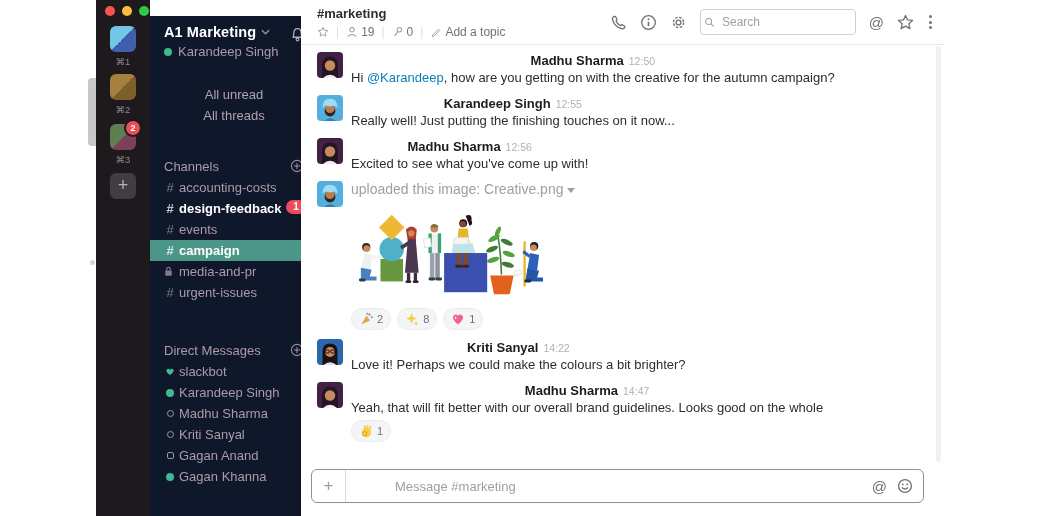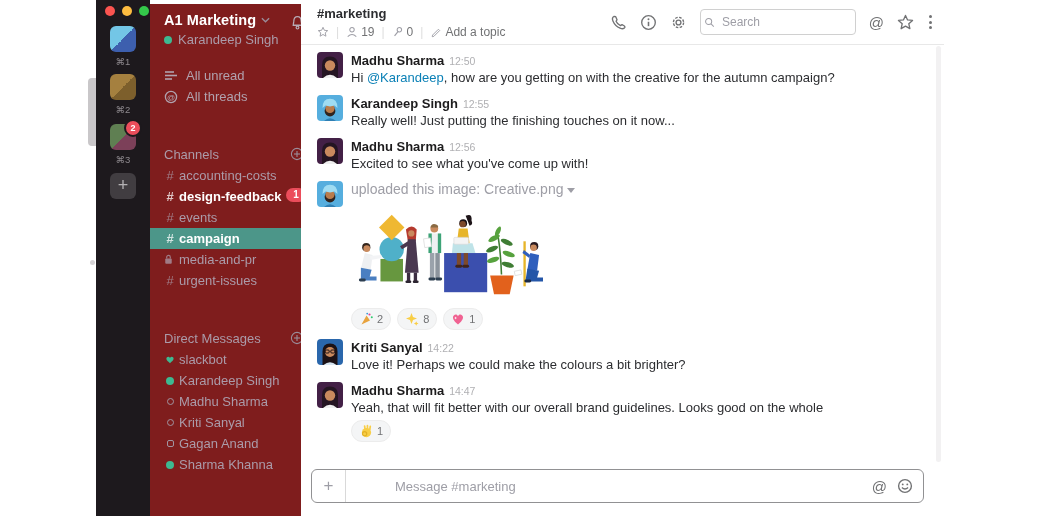--- a/index.html
+++ b/index.html
@@ -21,30 +21,30 @@
   .ws-label{margin-top:4px;font-size:9.5px;color:#8d888d;}
   .ws-badge{position:absolute;top:-5px;right:-6px;min-width:10px;height:14px;padding:0 2px;background:#eb4d5b;
     border:2px solid #1d191d;border-radius:9px;color:#fff;font-size:9px;font-weight:bold;line-height:14px;text-align:center;}
   .ws1{background:linear-gradient(135deg,#73c6e6 50%,#3d5fae 50%);}
   .ws2{background:linear-gradient(135deg,#a5803f 50%,#7d5f2c 50%);}
   .ws3{background:linear-gradient(135deg,#5f7f52 50%,#7c4059 50%);}
   .ws-add{position:absolute;left:14px;top:173px;width:26px;height:26px;border-radius:6px;background:#413d41;
     color:#b5b2b5;font-size:18px;line-height:24px;text-align:center;cursor:pointer;}
 
   
-  .sidebar{position:absolute;left:54px;top:4px;bottom:0;width:168px;background:#7f1d1d;color:#ab9ba9;font-size:13px;}
+  .sidebar{position:absolute;left:54px;top:16px;bottom:0;width:168px;background:#0f172a;color:#ab9ba9;font-size:13px;}
   .sb-head{position:relative;padding:8px 14px 0 14px;}
   .team-row{display:flex;align-items:center;gap:5px;}
   .team-name{color:#fff;font-weight:bold;font-size:14.5px;letter-spacing:.1px;}
   .bell{position:absolute;right:13px;top:11px;}
   .presence-row{display:flex;align-items:center;gap:6px;margin-top:4px;}
   .dot-online{width:8px;height:8px;border-radius:50%;background:#3eb991;}
   .sb-user{color:#ab9ba9;font-size:13px;}
   .sb-nav{margin-top:18px;}
-  .sb-item{display:flex;align-items:center;gap:8px;padding:2px 14px;height:17px;cursor:pointer;color:#b1a2ae;}
+  .sb-item{display:flex;align-items:center;gap:8px;padding:2px 14px;height:17px;cursor:pointer;color:#b1a2ae;flex-direction:column;}
   .sb-section{position:relative;margin-top:36px;}
   .sb-section-head{display:flex;align-items:center;justify-content:space-between;padding:2px 14px;height:18px;color:#ab9ba9;}
   .sb-row{position:relative;display:flex;align-items:center;padding:1.5px 14px;height:18px;cursor:pointer;color:#ab9ba9;}
   .sb-row .prefix{width:12px;margin-right:3px;opacity:.75;text-align:center;}
   .sb-row.unread{color:#fff;font-weight:bold;}
   .sb-row.selected{background:#4c9689;color:#fff;font-weight:bold;}
   .sb-badge{position:absolute;right:12px;top:2px;min-width:8px;padding:0 6px;height:14px;background:#eb4d5b;border-radius:8px;
     color:#fff;font-size:10px;font-weight:bold;line-height:14px;text-align:center;}
   .presence{width:12px;margin-right:3px;display:inline-flex;justify-content:center;align-items:center;}
   .ring{width:7px;height:7px;border-radius:50%;border:1.5px solid #a194a0;box-sizing:border-box;}
@@ -62,21 +62,21 @@
   .hdr-icon{display:flex;align-items:center;justify-content:center;cursor:pointer;color:#717274;}
   .searchbox{display:flex;align-items:center;gap:5px;width:148px;height:24px;border:1px solid #d0d0d0;border-radius:4px;padding:0 3px;}
   .searchbox input{border:none;outline:none;width:100%;font-size:12px;color:#555;font-family:inherit;}
   .searchbox input::placeholder{color:#9e9ea6;}
   .at-icon{font-size:15px;color:#717274;}
   .kebab{display:flex;flex-direction:column;gap:2.5px;padding:2px;}
   .kebab i{width:3px;height:3px;border-radius:50%;background:#717274;}
 
   .msgs{position:absolute;left:0;right:0;top:44px;bottom:52px;padding:8px 16px 0 16px;overflow:hidden;}
   .scrolltrack{position:absolute;right:3px;top:46px;bottom:54px;width:5px;background:#f2f1f2;border-radius:3px;}
-  .msg{display:flex;gap:8px;margin-bottom:9px;}
+  .msg{display:flex;gap:8px;margin-bottom:9px;text-align:center;}
   .avatar{flex:0 0 26px;width:26px;height:26px;border-radius:4px;overflow:hidden;}
   .msg-body{min-width:0;}
   .msg-head{line-height:15px;}
   .msg-author{font-size:13px;font-weight:bold;color:#1d1c1d;}
   .msg-time{font-size:10.5px;color:#b0b0b3;margin-left:5px;}
   .msg-text{font-size:13px;color:#2c2d30;line-height:17px;}
   .mention{color:#0b80b6;cursor:pointer;}
   .file-caption{font-size:14px;color:#9e9ea6;line-height:17px;cursor:pointer;}
   .file-caption .dd{display:inline-block;margin-left:4px;border-left:4px solid transparent;border-right:4px solid transparent;border-top:5px solid #9e9ea6;vertical-align:1px;}
   .creative{margin:10px 0 6px 0;cursor:pointer;}
@@ -248,21 +248,21 @@
             <div class="sb-row">
               <span class="presence">
                 <span class="pres-app"></span>
               </span>
               <span>Gagan Anand</span>
             </div>
             <div class="sb-row">
               <span class="presence">
                 <span class="pres-on"></span>
               </span>
-              <span>Sharma Khanna</span>
+              <span>Gagan Khanna</span>
             </div>
           </div>
       </div>
     </div>
 
     <div class="main">
       <div class="chan-header">
         <div class="chan-title">#marketing</div>
         <div class="chan-meta">
           <span class="meta-item">

